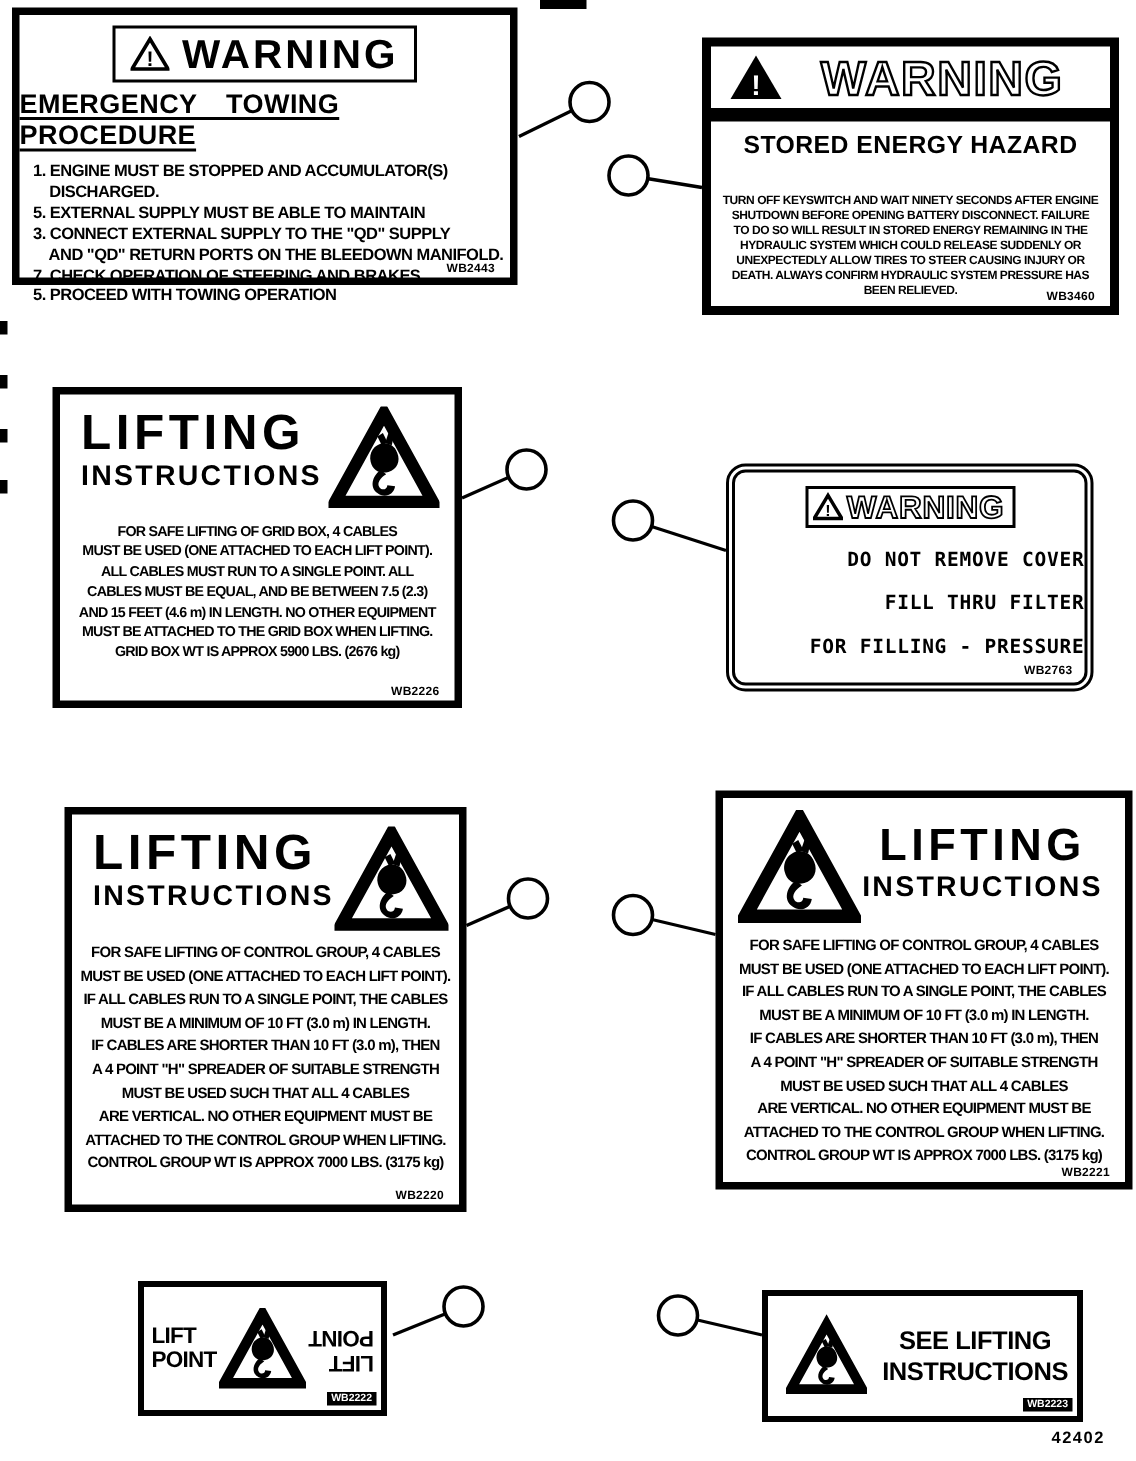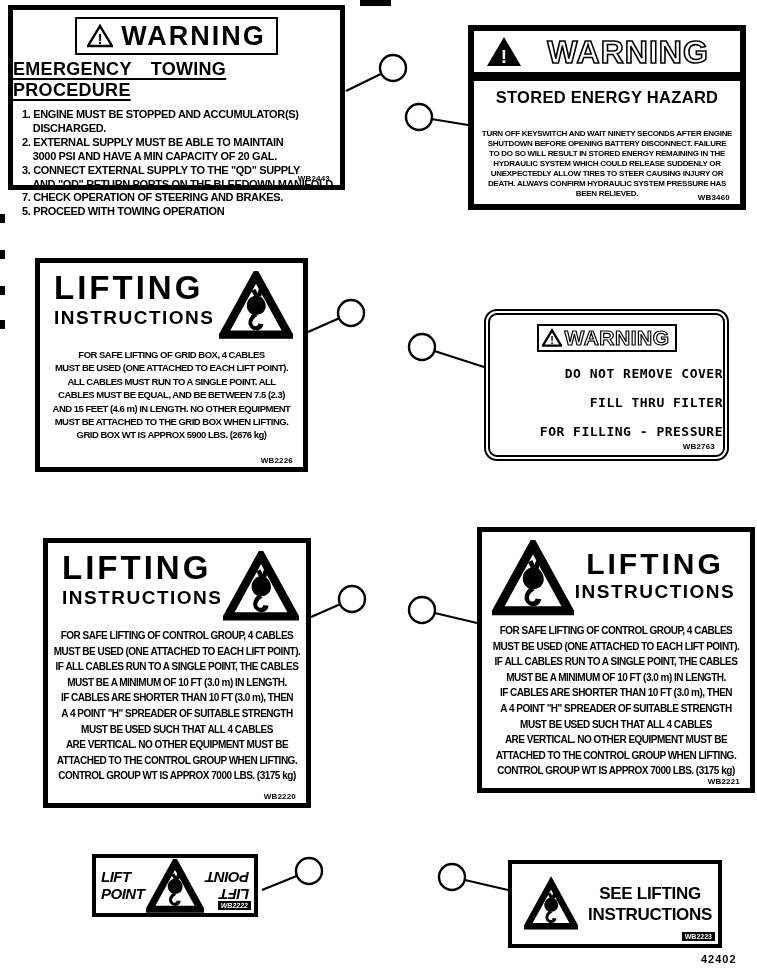--- a/index.html
+++ b/index.html
@@ -44,22 +44,22 @@
   
   #fillwrap{position:absolute;left:484px;top:309px;width:245px;height:152px;box-sizing:border-box;
             border:2px solid #000;border-radius:13px;padding:2px;background:#fff;}
   #fill{width:100%;height:100%;box-sizing:border-box;border:2px solid #000;border-radius:9px;position:relative;}
   .fill-header-box{margin:9px auto 0;width:fit-content;border:2px solid #000;padding:1px 3px;
                    display:flex;align-items:center;gap:0;}
   .fill-body{margin-top:3px;text-align:right;font-family:"DejaVu Sans Mono",monospace;
              font-weight:700;font-size:13px;letter-spacing:0.5px;}
   .fill-body div{margin-top:14px;}
   
-  #liftpoint{left:92px;top:854px;width:166px;height:63px;border-width:4px;
-             display:flex;align-items:center;justify-content:space-between;padding:4px 5px;font-style:italic;}
+  #liftpoint{left:92px;top:854px;width:166px;height:90px;border-width:4px;
+             display:flex;align-items:center;justify-content:space-between;padding:4px 5px;}
   .lp-text{font-size:15px;font-weight:700;line-height:1.1;letter-spacing:-0.5px;}
   .lp-text.rot{transform:rotate(180deg);}
   
   #seelift{left:508px;top:860px;width:214px;height:88px;border-width:4px;
            display:flex;align-items:center;gap:10px;padding:0 6px 0 12px;}
   .sl-text{font-size:17px;font-weight:700;line-height:1.25;letter-spacing:-0.3px;text-align:center;flex:1;}
   
   #callout-layer{position:absolute;left:0;top:0;width:757px;height:974px;pointer-events:none;}
   .callout-line{stroke:#000;stroke-width:2.2;}
   .callout-circle{fill:#fff;stroke:#000;stroke-width:2.4;}
@@ -83,22 +83,21 @@
       <svg width="26" height="24" viewBox="0 0 26 24">
         <path d="M13 2 L25 22 L1 22 Z" fill="none" stroke="#000" stroke-width="2.4"></path>
         <text x="13" y="20" text-anchor="middle" font-size="14" font-weight="bold" fill="#000" font-family="Liberation Sans, sans-serif">!</text>
       </svg>
       <span class="warn-word">WARNING</span>
     </div>
     <div class="towing-title">EMERGENCY TOWING PROCEDURE</div>
     <div class="towing-steps">
         <div>1. ENGINE MUST BE STOPPED AND ACCUMULATOR(S)</div>
         <div>    DISCHARGED.</div>
-        <div>2. EXTERNAL SUPPLY MUST BE ABLE TO MAINTAIN</div>
-        <div>    3000 PSI AND HAVE A MIN CAPACITY OF 20 GAL.</div>
+        <div>5. EXTERNAL SUPPLY MUST BE ABLE TO MAINTAIN</div>
         <div>3. CONNECT EXTERNAL SUPPLY TO THE "QD" SUPPLY</div>
         <div>    AND "QD" RETURN PORTS ON THE BLEEDOWN MANIFOLD.</div>
         <div>7. CHECK OPERATION OF STEERING AND BRAKES.</div>
         <div>5. PROCEED WITH TOWING OPERATION</div>
       </div>
     <div class="code">WB2443</div>
   </div>
 
   <div class="lbl" id="stored">
     <div class="stored-header">

